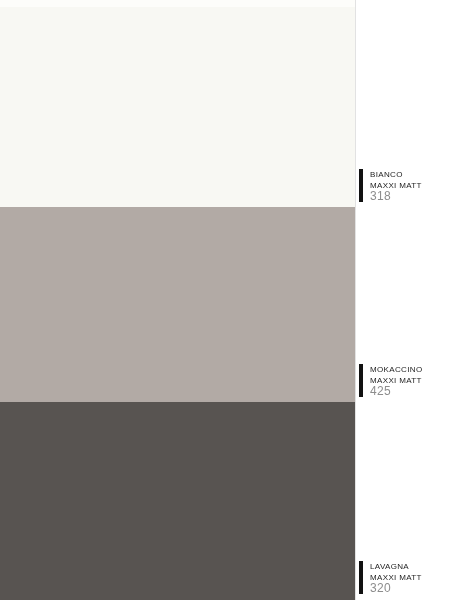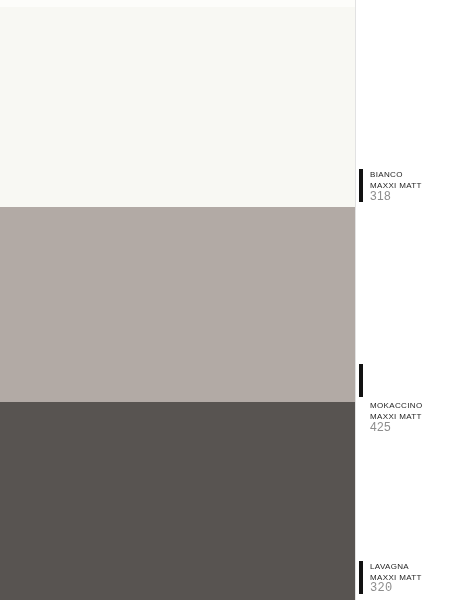--- a/index.html
+++ b/index.html
@@ -131,30 +131,30 @@
       <div class="entry-text">
         <div class="entry-name" style="color: rgb(29, 29, 29);">BIANCO</div>
         <div class="entry-finish" style="color: rgb(29, 29, 29);">MAXXI MATT</div>
         <div class="entry-code" style="color: rgb(141, 141, 141);">318</div>
       </div>
     </div>
 
     <div class="legend-entry entry-2">
       <div class="entry-tick" style="background: rgb(17, 17, 17);"></div>
       <div class="entry-text">
-        <div class="entry-name" style="color: rgb(29, 29, 29); margin-top: 36px;">MOKACCINO</div>
+        <div class="entry-name" style="color: rgb(29, 29, 29);">MOKACCINO</div>
         <div class="entry-finish" style="color: rgb(29, 29, 29);">MAXXI MATT</div>
         <div class="entry-code" style="color: rgb(141, 141, 141);">425</div>
       </div>
     </div>
 
     <div class="legend-entry entry-3">
       <div class="entry-tick" style="background: rgb(17, 17, 17);"></div>
       <div class="entry-text">
         <div class="entry-name" style="color: rgb(29, 29, 29);">LAVAGNA</div>
         <div class="entry-finish" style="color: rgb(29, 29, 29);">MAXXI MATT</div>
-        <div class="entry-code" style="color: rgb(141, 141, 141); font-family: Liberation Mono, monospace;">320</div>
+        <div class="entry-code" style="color: rgb(141, 141, 141);">320</div>
       </div>
     </div>
 
   </div>
 
 </div>
 
 </body></html>

